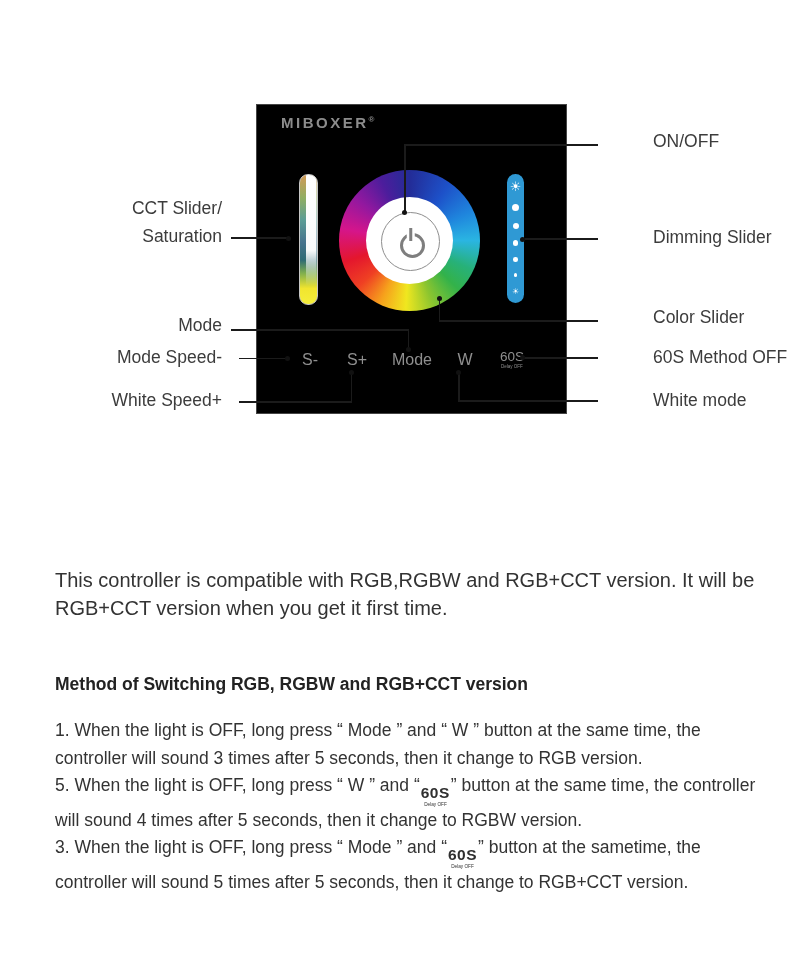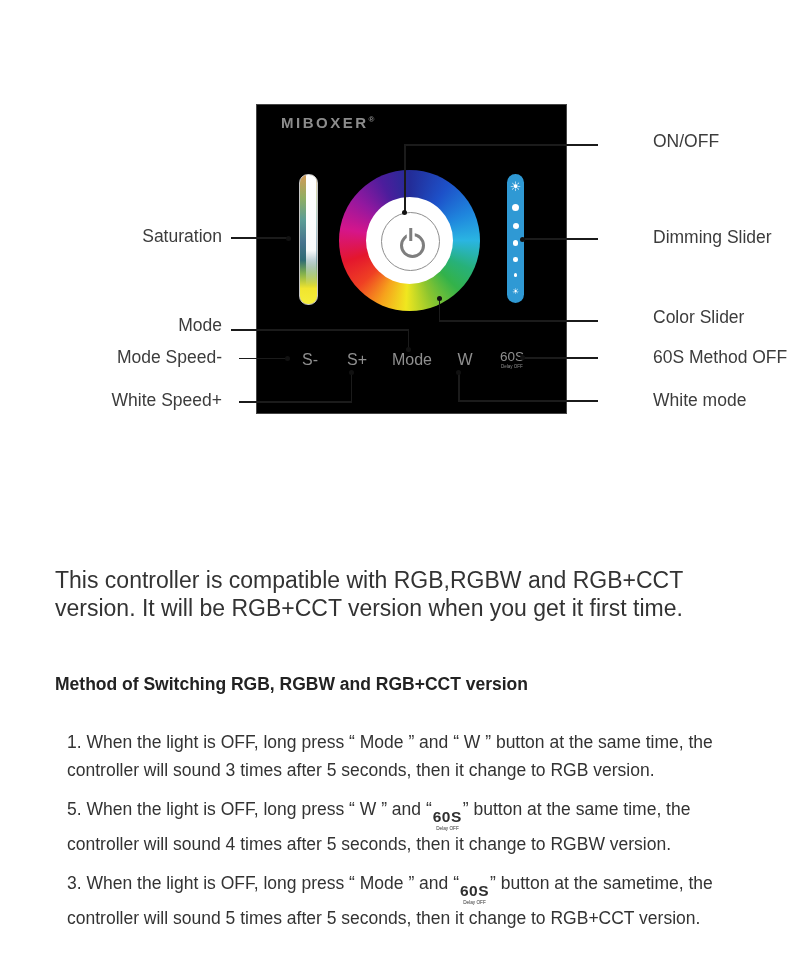--- a/index.html
+++ b/index.html
@@ -55,26 +55,26 @@
   .ln.h{height:1.5px;}
   .ln.v{width:1.5px;}
   .dot{position:absolute;width:5px;height:5px;border-radius:50%;background:#111;}
 
   
   .lbl{position:absolute;font-size:17.5px;color:#3c3c3c;white-space:nowrap;}
   .lbl.left{left:40px;width:182px;text-align:right;}
   .lbl.right{left:638px;text-align:center;margin-left:15px;}
 
   
-  .intro{position:absolute;left:55px;top:567px;width:705px;font-size:23px;
+  .intro{position:absolute;left:55px;top:567px;width:705px;font-size:20px;
          line-height:27.5px;color:#333;}
   .method{position:absolute;left:55px;top:674px;font-size:17.5px;font-weight:bold;color:#222;}
   .steps{position:absolute;left:55px;top:717px;width:712px;font-size:17.5px;
          line-height:27.6px;color:#333;}
-  .steps p{margin:12px;}
+  .steps p{margin:0;}
   .badge60{display:inline-flex;flex-direction:column;align-items:center;vertical-align:-7px;
            line-height:1;color:#2f2f2f;margin:0 1px;}
   .badge60 .b-main{font-size:15.5px;font-weight:bold;letter-spacing:.5px;}
   .badge60 .b-sub{font-size:6px;transform:scale(.78);white-space:nowrap;}
 </style>
 </head>
 <body>
 
 <div class="page">
 
@@ -141,20 +141,21 @@
   <div class="ln v" style="left:350.5px;top:372px;height:30px"></div>
   <div class="dot" style="left:348.5px;top:370px"></div>
 
   <div class="ln v" style="left:458px;top:372px;height:29px"></div>
   <div class="ln h" style="left:458px;top:400px;width:140px"></div>
   <div class="dot" style="left:456px;top:370px"></div>
 
   <div class="ln h" style="left:523px;top:357px;width:75px"></div>
   <div class="dot" style="left:519.5px;top:355px"></div>
 
+  <div class="lbl left" style="top:198px">CCT Slider/</div>
   <div class="lbl left" style="top:226px">Saturation</div>
   <div class="lbl left" style="top:315px">Mode</div>
   <div class="lbl left" style="top:347px">Mode Speed-</div>
   <div class="lbl left" style="top:390px">White Speed+</div>
 
   <div class="lbl right" style="top:131px">ON/OFF</div>
   <div class="lbl right" style="top:227px">Dimming Slider</div>
   <div class="lbl right" style="top:307px">Color Slider</div>
   <div class="lbl right" style="top:347px">60S Method OFF</div>
   <div class="lbl right" style="top:390px">White mode</div>

